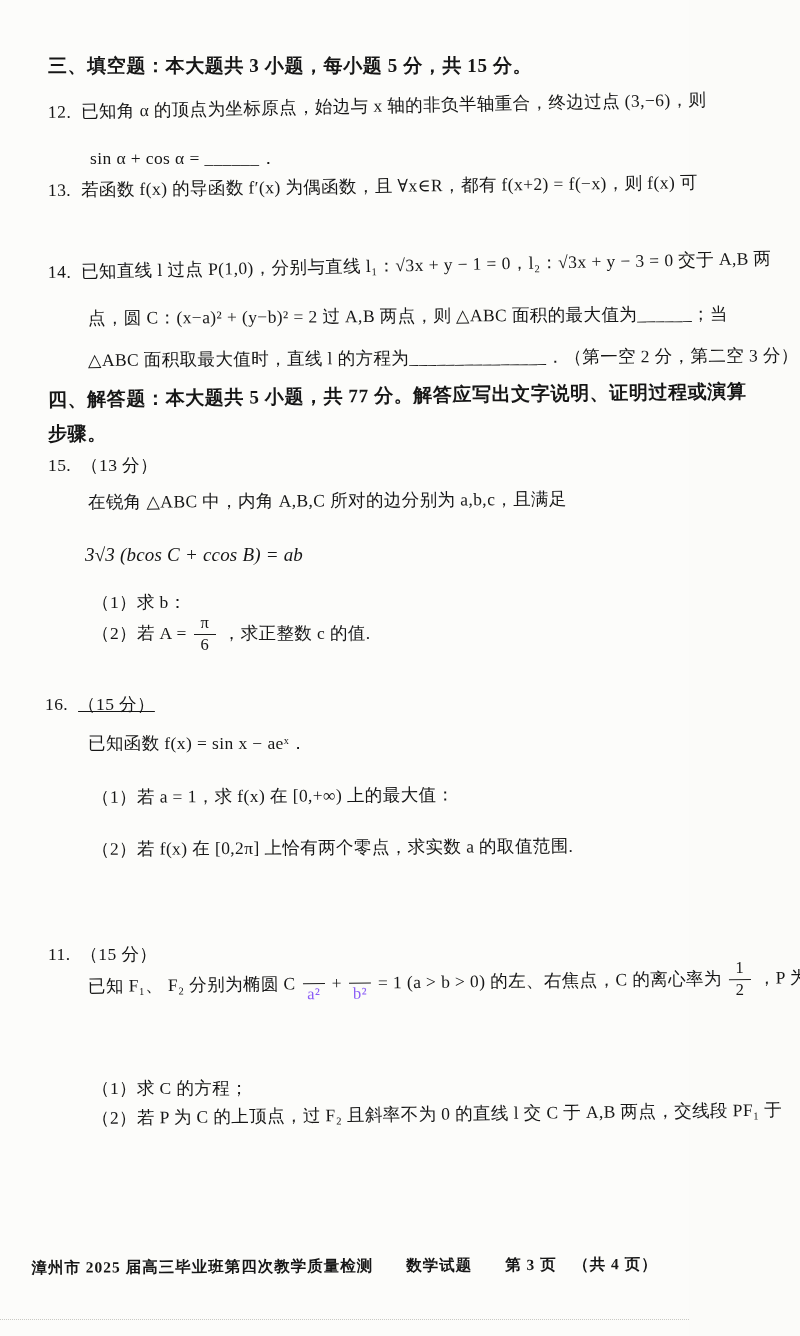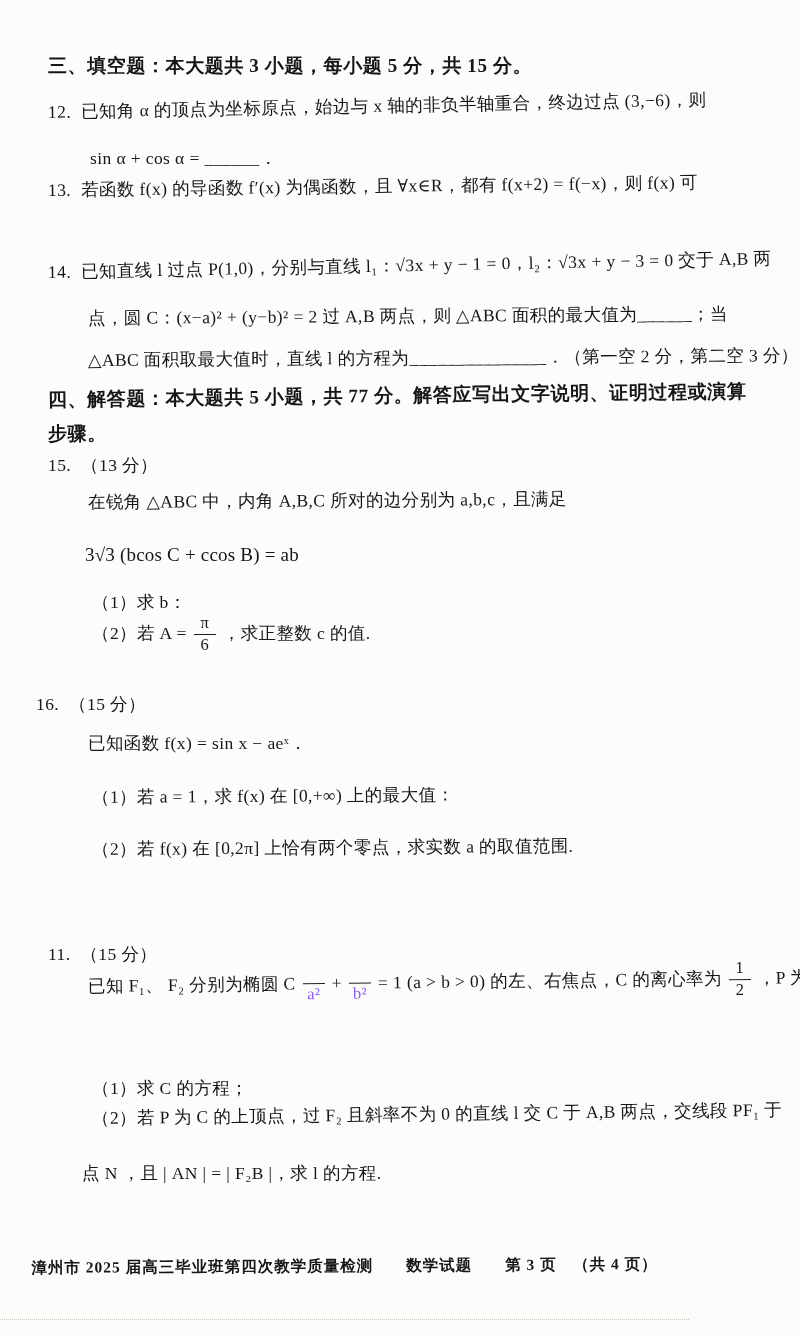--- a/index.html
+++ b/index.html
@@ -11,21 +11,21 @@
     overflow:hidden;
   }
   .page{position:relative;width:689px;height:1336px;background:#fcfcfa;}
   .ln{position:absolute;white-space:nowrap;font-size:17.5px;letter-spacing:.4px;line-height:1.25;}
   .ln.flexrow{display:flex;align-items:center;gap:2px;}
   .hdr{font-weight:bold;font-size:19px;letter-spacing:.6px;}
   .qnum{display:inline-block;margin-right:10px;}
   .tilt-a{transform:rotate(-1.1deg);transform-origin:left center;}
   .tilt-b{transform:rotate(-0.7deg);transform-origin:left center;}
   .tilt-c{transform:rotate(-0.4deg);transform-origin:left center;}
-  .eq{font-size:19px;letter-spacing:.2px;}
+  .eq{font-size:19px;letter-spacing:.2px;font-style:italic;}
   .frac{display:inline-flex;flex-direction:column;align-items:center;vertical-align:middle;line-height:1;margin:0 5px;font-size:16.5px;}
   .frac .num{display:block;padding:0 4px 2px;border-bottom:1.4px solid #1c1c1c;min-width:14px;min-height:15px;text-align:center;}
   .frac .den{display:block;padding-top:2px;text-align:center;}
   .footer{position:absolute;left:0;top:1256px;width:100%;text-align:center;font-weight:bold;font-size:15.5px;letter-spacing:1px;transform:rotate(-0.35deg);}
   .scan-edge{position:absolute;left:0;top:1319px;width:100%;border-top:1px dotted #c9c9c4;}
   .smudge{color:#8b5cf6;}
 </style>
 </head>
 <body>
 
@@ -59,21 +59,21 @@
   <div class="ln" style="left:92px;top:592px;">（1）求 b：</div>
   <div class="ln flexrow" style="left:92px;top:615px;">
     <span>（2）若 A =</span>
     <span class="frac">
       <span class="num">π</span>
       <span class="den">6</span>
     </span>
     <span>，求正整数 c 的值.</span>
   </div>
 
-  <div class="ln" style="left:36px;top:694px;">
+  <div class="ln" style="left:45px;top:694px;text-decoration:underline;">
     <span class="qnum">16.</span><span>（15 分）</span>
   </div>
   <div class="ln" style="left:88px;top:733px;">已知函数 f(x) = sin x − aeˣ．</div>
   <div class="ln tilt-c" style="left:92px;top:787px;">（1）若 a = 1，求 f(x) 在 [0,+∞) 上的最大值：</div>
   <div class="ln tilt-c" style="left:92px;top:839px;">（2）若 f(x) 在 [0,2π] 上恰有两个零点，求实数 a 的取值范围.</div>
 
   <div class="ln" style="left:48px;top:944px;">
     <span class="qnum">11.</span><span>（15 分）</span>
   </div>
   <div class="ln flexrow tilt-b" style="left:88px;top:968px;">
@@ -89,19 +89,18 @@
     </span>
     <span>= 1 (a &gt; b &gt; 0) 的左、右焦点，C 的离心率为</span>
     <span class="frac">
       <span class="num">1</span>
       <span class="den">2</span>
     </span>
     <span>，P 为</span>
   </div>
   <div class="ln" style="left:92px;top:1078px;">（1）求 C 的方程；</div>
   <div class="ln tilt-b" style="left:92px;top:1108px;">（2）若 P 为 C 的上顶点，过 F₂ 且斜率不为 0 的直线 l 交 C 于 A,B 两点，交线段 PF₁ 于</div>
-  <div class="ln" style="left:82px;top:1163px;">点 N ，且 | AN | = | F₂B |，求 l 的方程.</div>
 
   <div class="footer">漳州市 2025 届高三毕业班第四次教学质量检测　　数学试题　　第 3 页　（共 4 页）</div>
 
   <div class="scan-edge"></div>
 
 </div>
 
 </body></html>

